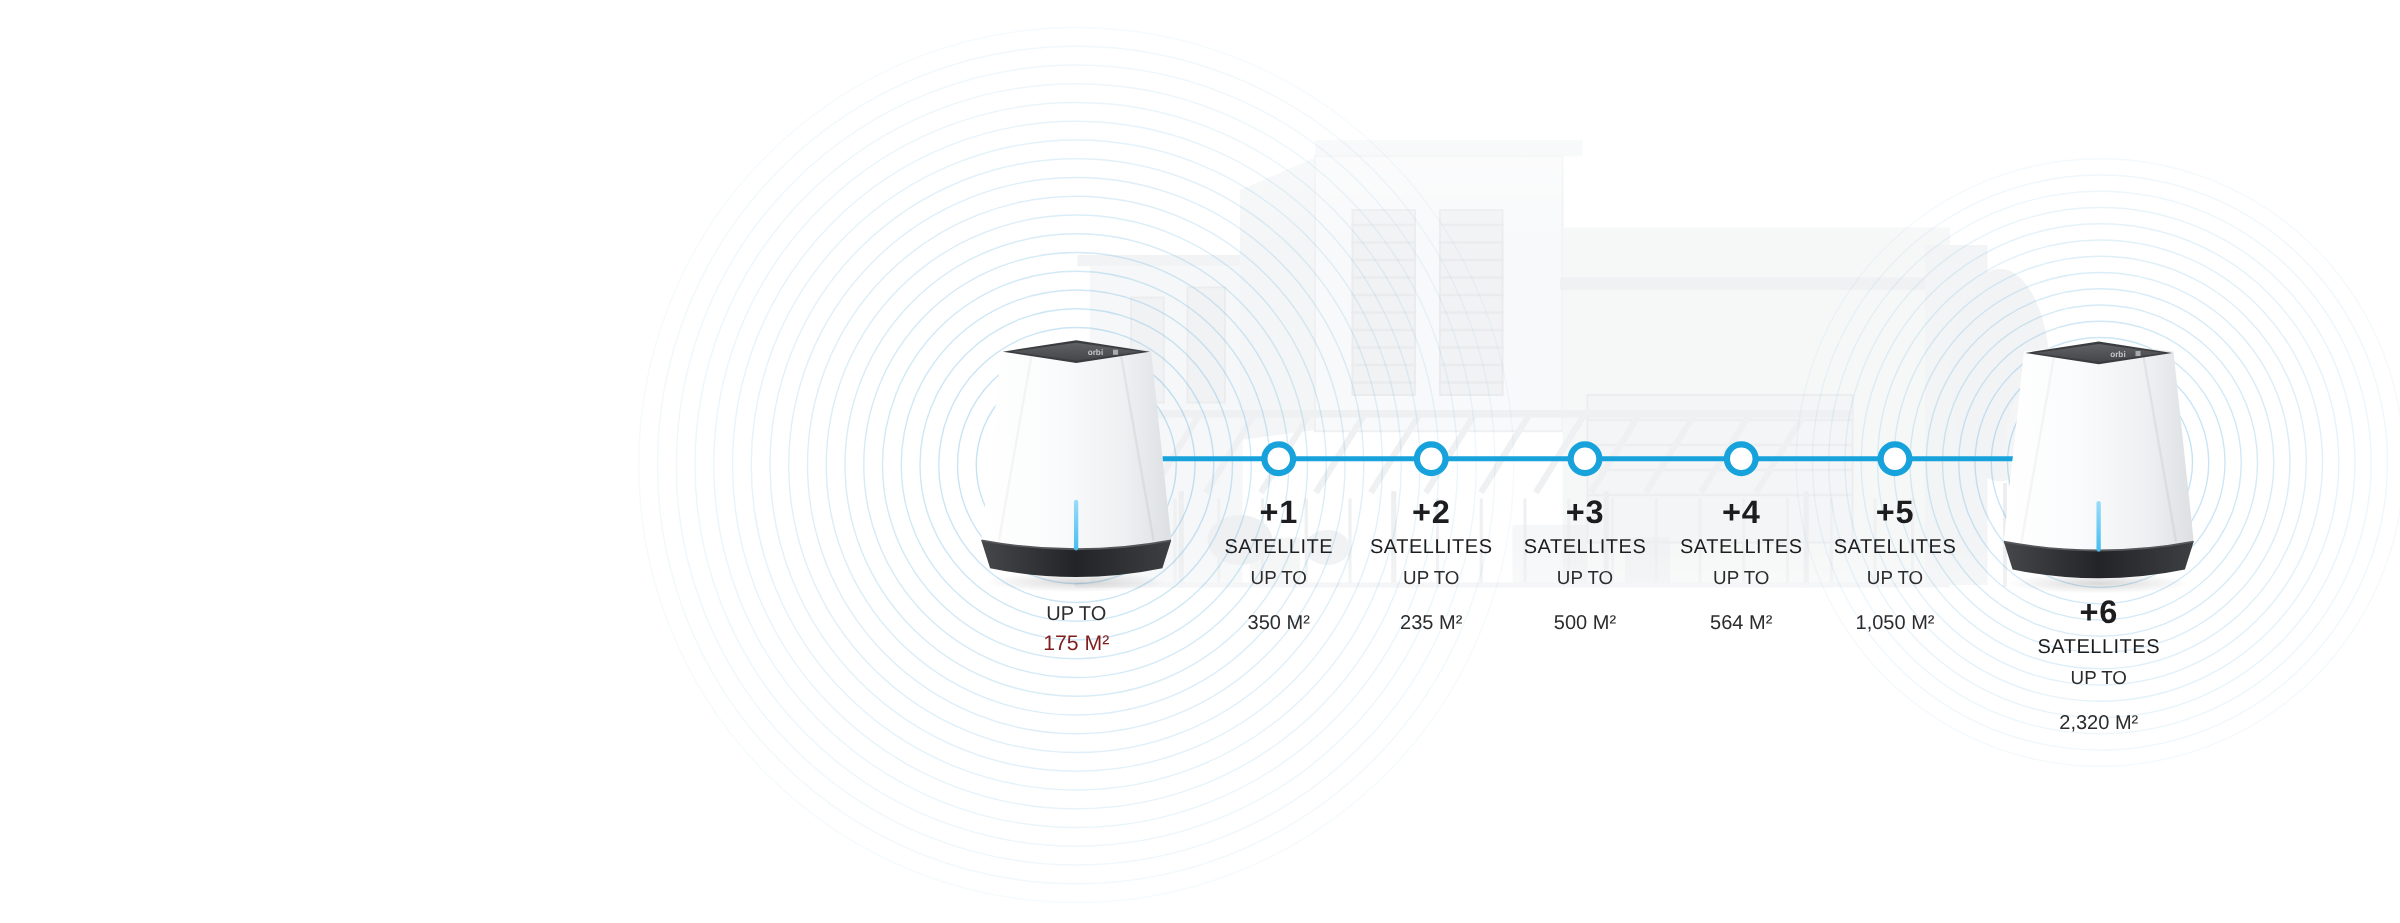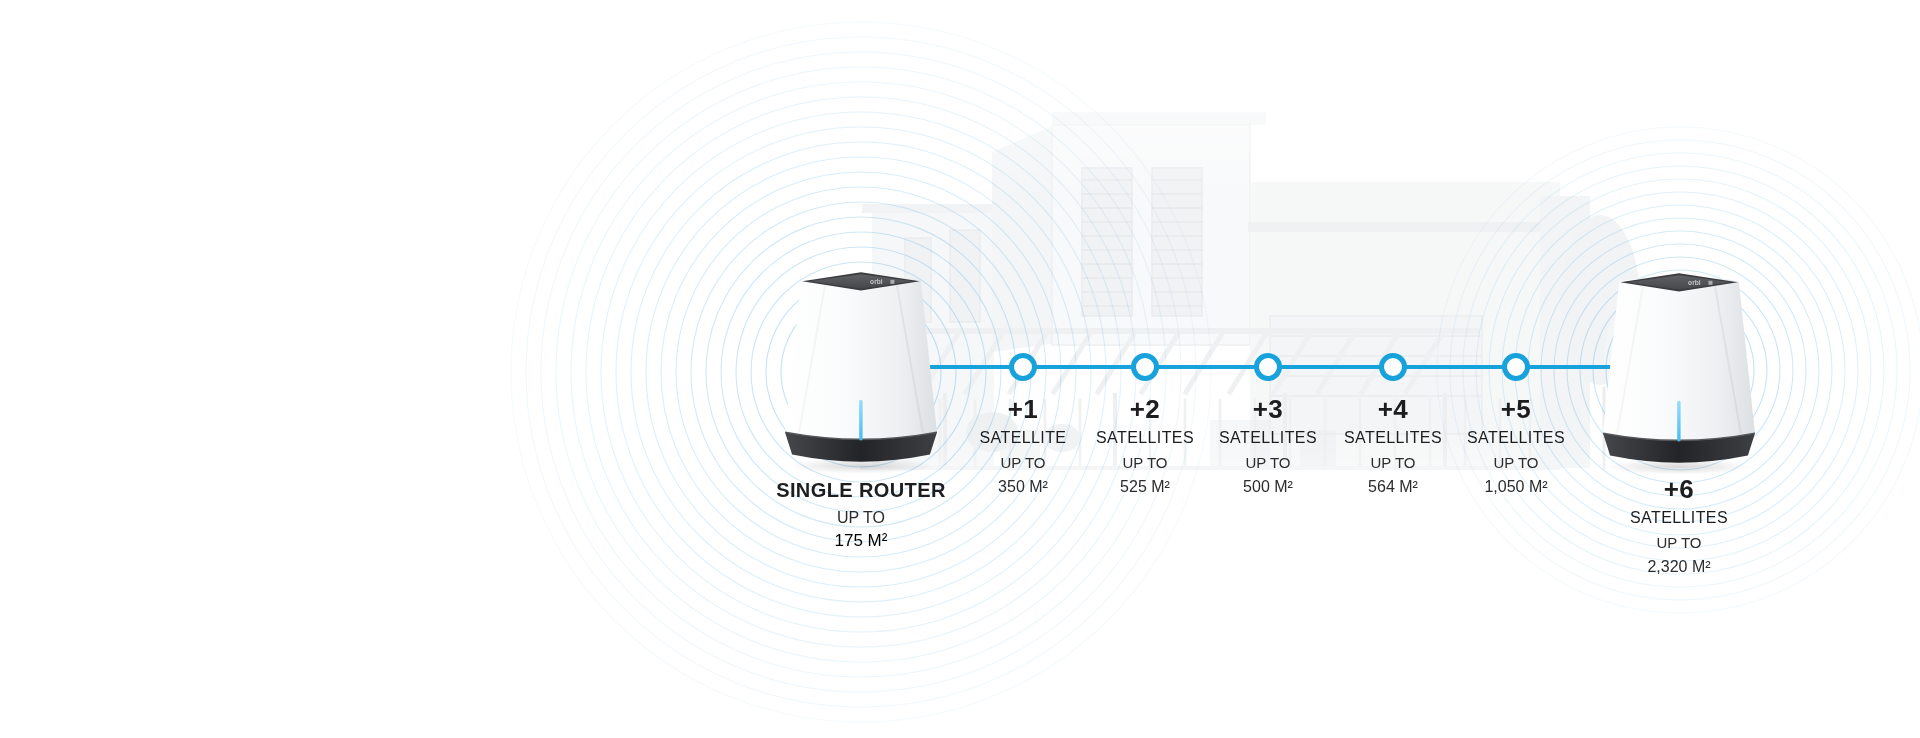--- a/index.html
+++ b/index.html
@@ -19,27 +19,27 @@
   .link-line{position:absolute;left:930px;top:365px;width:686px;height:4px;background:#17a2dc;}
   .node-dot{position:absolute;top:353px;width:28px;height:28px;border-radius:50%;
     background:#ffffff;border:5px solid #17a2dc;}
   
   .device{position:absolute;}
   
   .milestone{position:absolute;top:398px;width:150px;text-align:center;}
   .m-count{font-size:26px;line-height:22px;font-weight:bold;letter-spacing:0.5px;color:#1d1d1f;}
   .m-unit{margin-top:9px;font-size:16px;line-height:17px;font-weight:normal;letter-spacing:0.4px;color:#1d1d1f;}
   .m-upto{margin-top:8px;font-size:15px;line-height:18px;color:#2c2c2e;}
-  .m-value{margin-top:6px;font-size:16px;line-height:18px;color:#2c2c2e;}
+  .m-value{margin-top:18px;font-size:16px;line-height:18px;color:#2c2c2e;}
   .label-block{position:absolute;width:220px;text-align:center;}
   .router-block{left:751px;top:477px;}
   .max-block{left:1569px;top:478px;}
   .r-name{font-size:20px;line-height:26px;font-weight:bold;letter-spacing:0.4px;color:#1d1d1f;}
   .r-upto{margin-top:3px;font-size:16px;line-height:23px;color:#2c2c2e;}
-  .r-value{font-size:17px;line-height:23px;color:#000000;}
+  .r-value{font-size:17px;line-height:23px;color:#7f1d1d;}
 </style>
 </head>
 <body>
 
 <div class="stage">
 
   <svg class="layer" width="1920" height="738" viewBox="0 0 1920 738">
     <g stroke-linecap="square">
 
       <rect x="862" y="204" width="140" height="9" fill="#edeff1"></rect>
@@ -175,36 +175,35 @@
 
   <svg class="device" style="left:785px;top:270px" width="152" height="205" viewBox="0 0 150 202">
     <use href="#orbi-device"></use>
   </svg>
 
   <svg class="device" style="left:1603px;top:271px" width="152" height="205" viewBox="0 0 150 202">
     <use href="#orbi-device"></use>
   </svg>
 
   <div class="label-block router-block">
-    <div class="r-name">SINGLE ROUTER</div>
     <div class="r-upto">UP TO</div>
     <div class="r-value">175 M²</div>
   </div>
 
   <div class="milestone" style="left:948px">
     <div class="m-count">+1</div>
     <div class="m-unit">SATELLITE</div>
     <div class="m-upto">UP TO</div>
     <div class="m-value">350 M²</div>
   </div>
   <div class="milestone" style="left:1070px">
     <div class="m-count">+2</div>
     <div class="m-unit">SATELLITES</div>
     <div class="m-upto">UP TO</div>
-    <div class="m-value">525 M²</div>
+    <div class="m-value">235 M²</div>
   </div>
   <div class="milestone" style="left:1193px">
     <div class="m-count">+3</div>
     <div class="m-unit">SATELLITES</div>
     <div class="m-upto">UP TO</div>
     <div class="m-value">500 M²</div>
   </div>
   <div class="milestone" style="left:1318px">
     <div class="m-count">+4</div>
     <div class="m-unit">SATELLITES</div>

